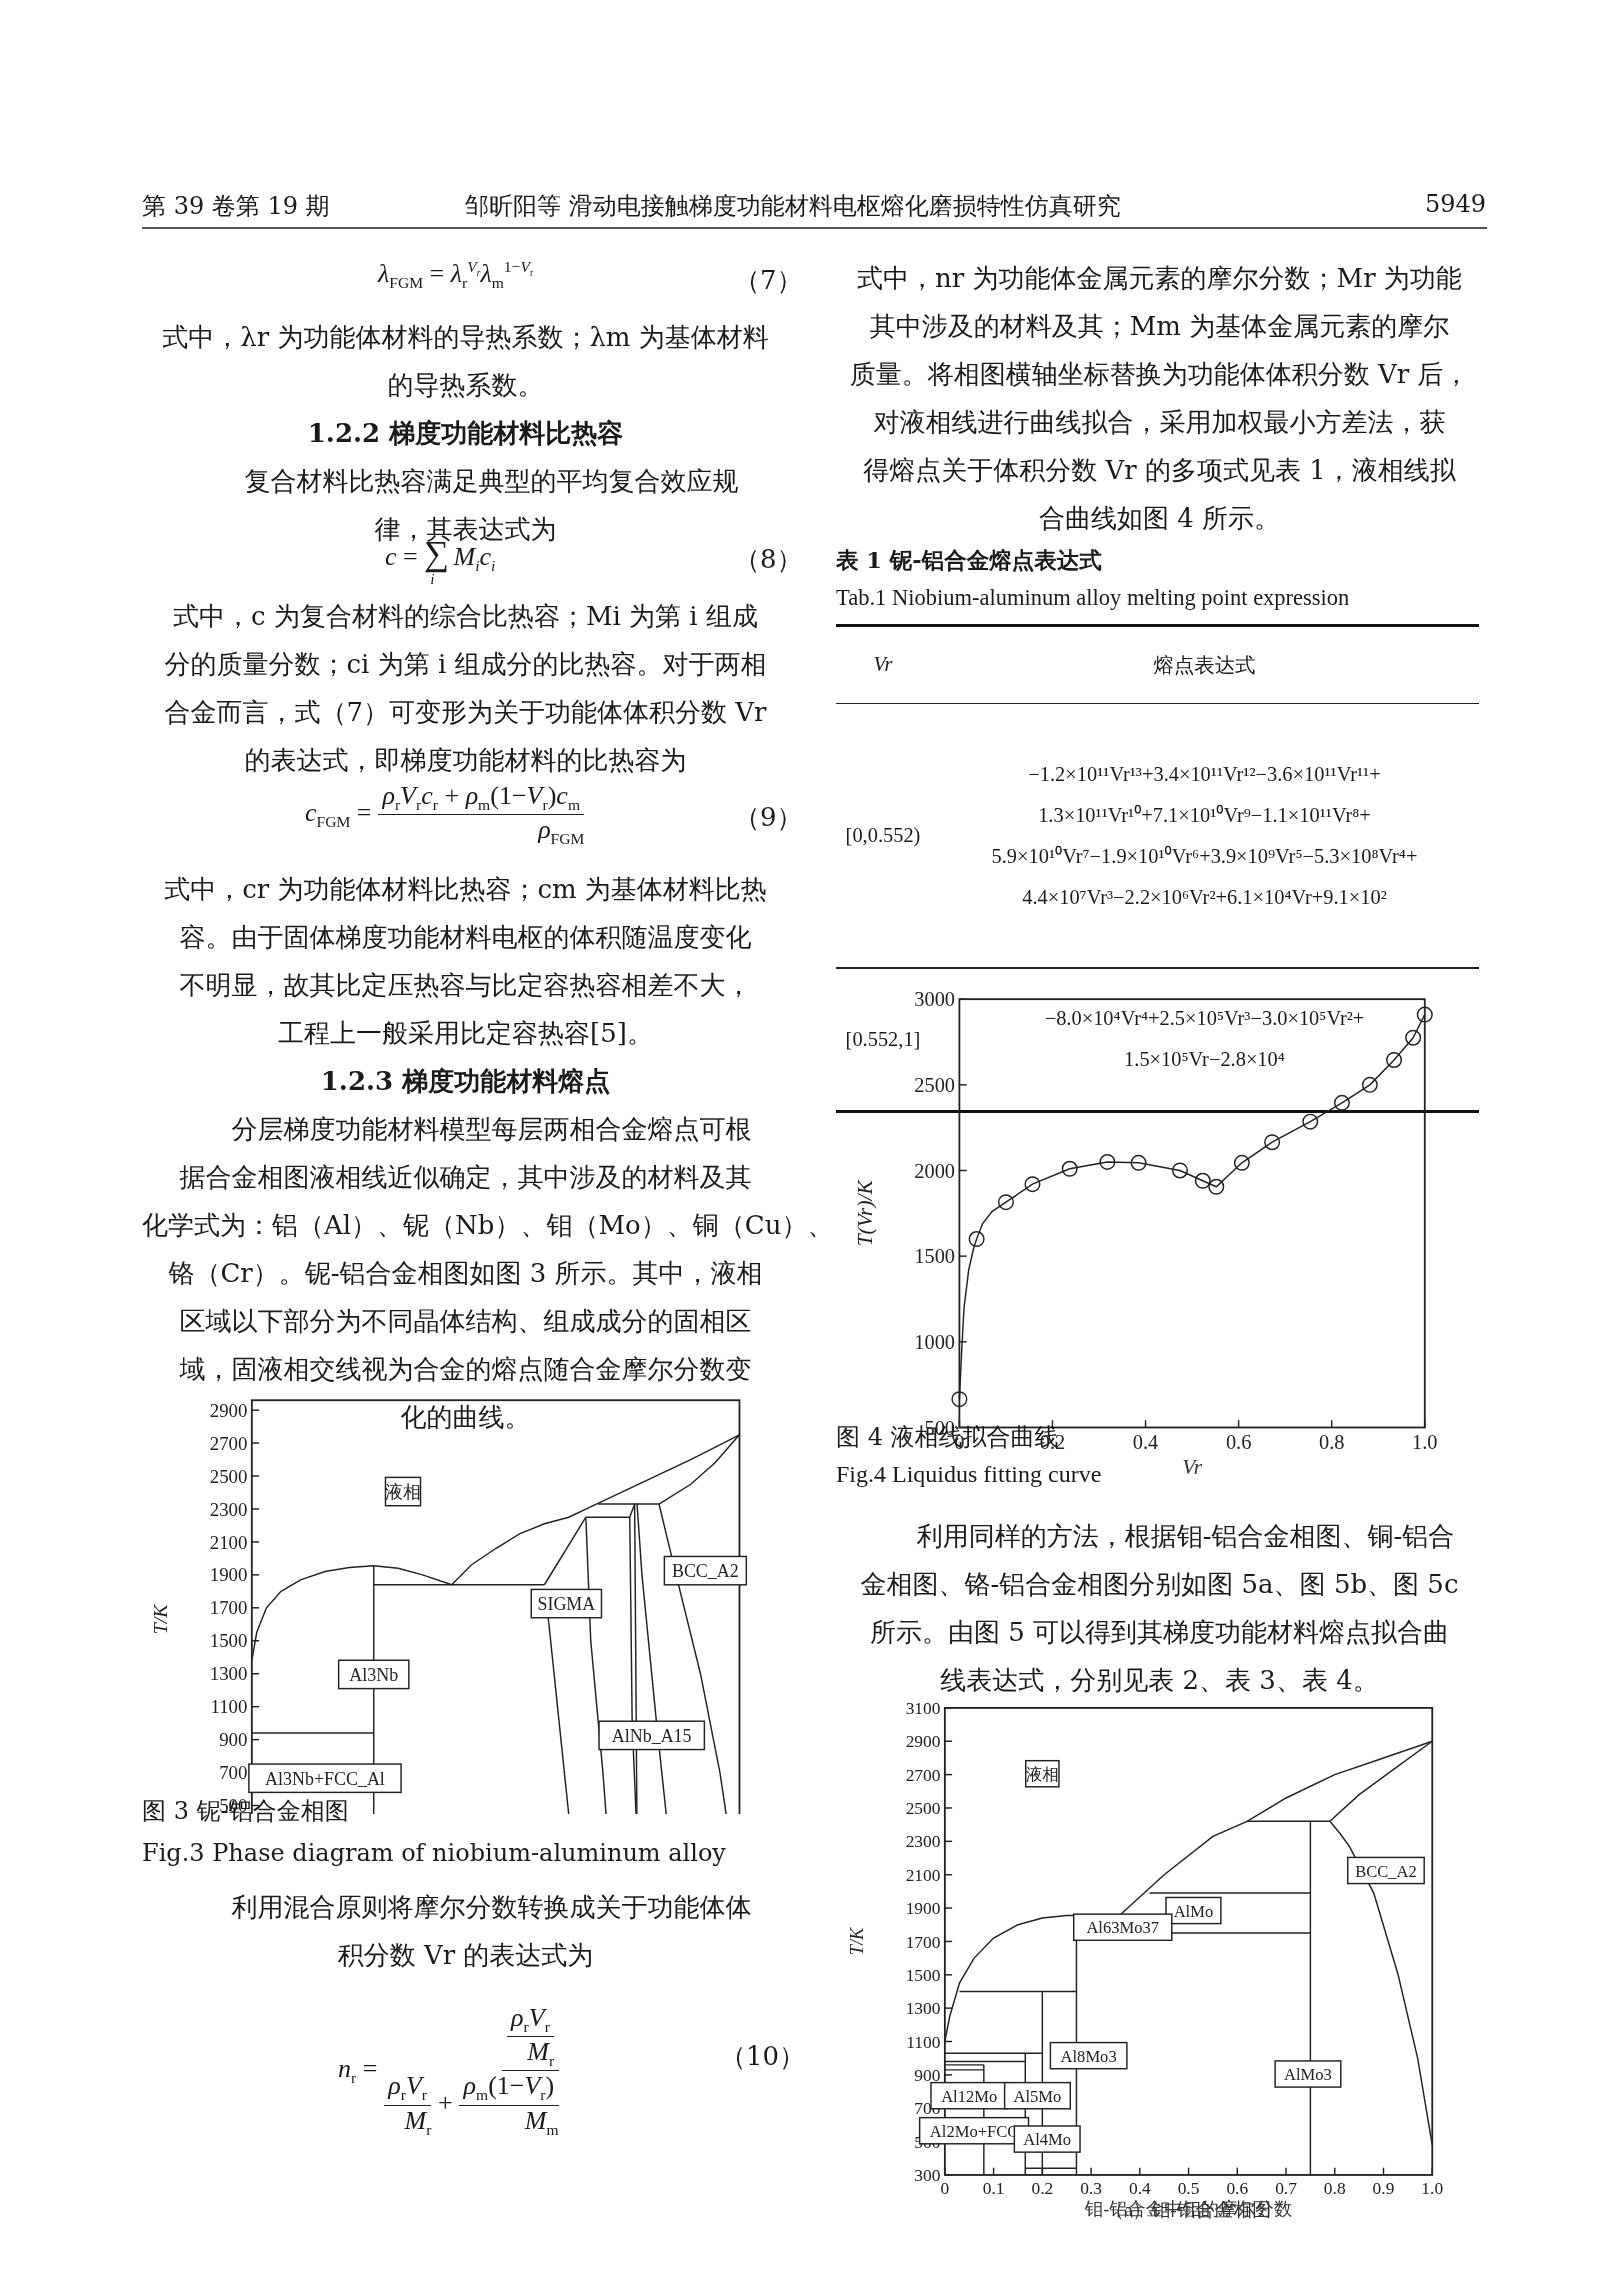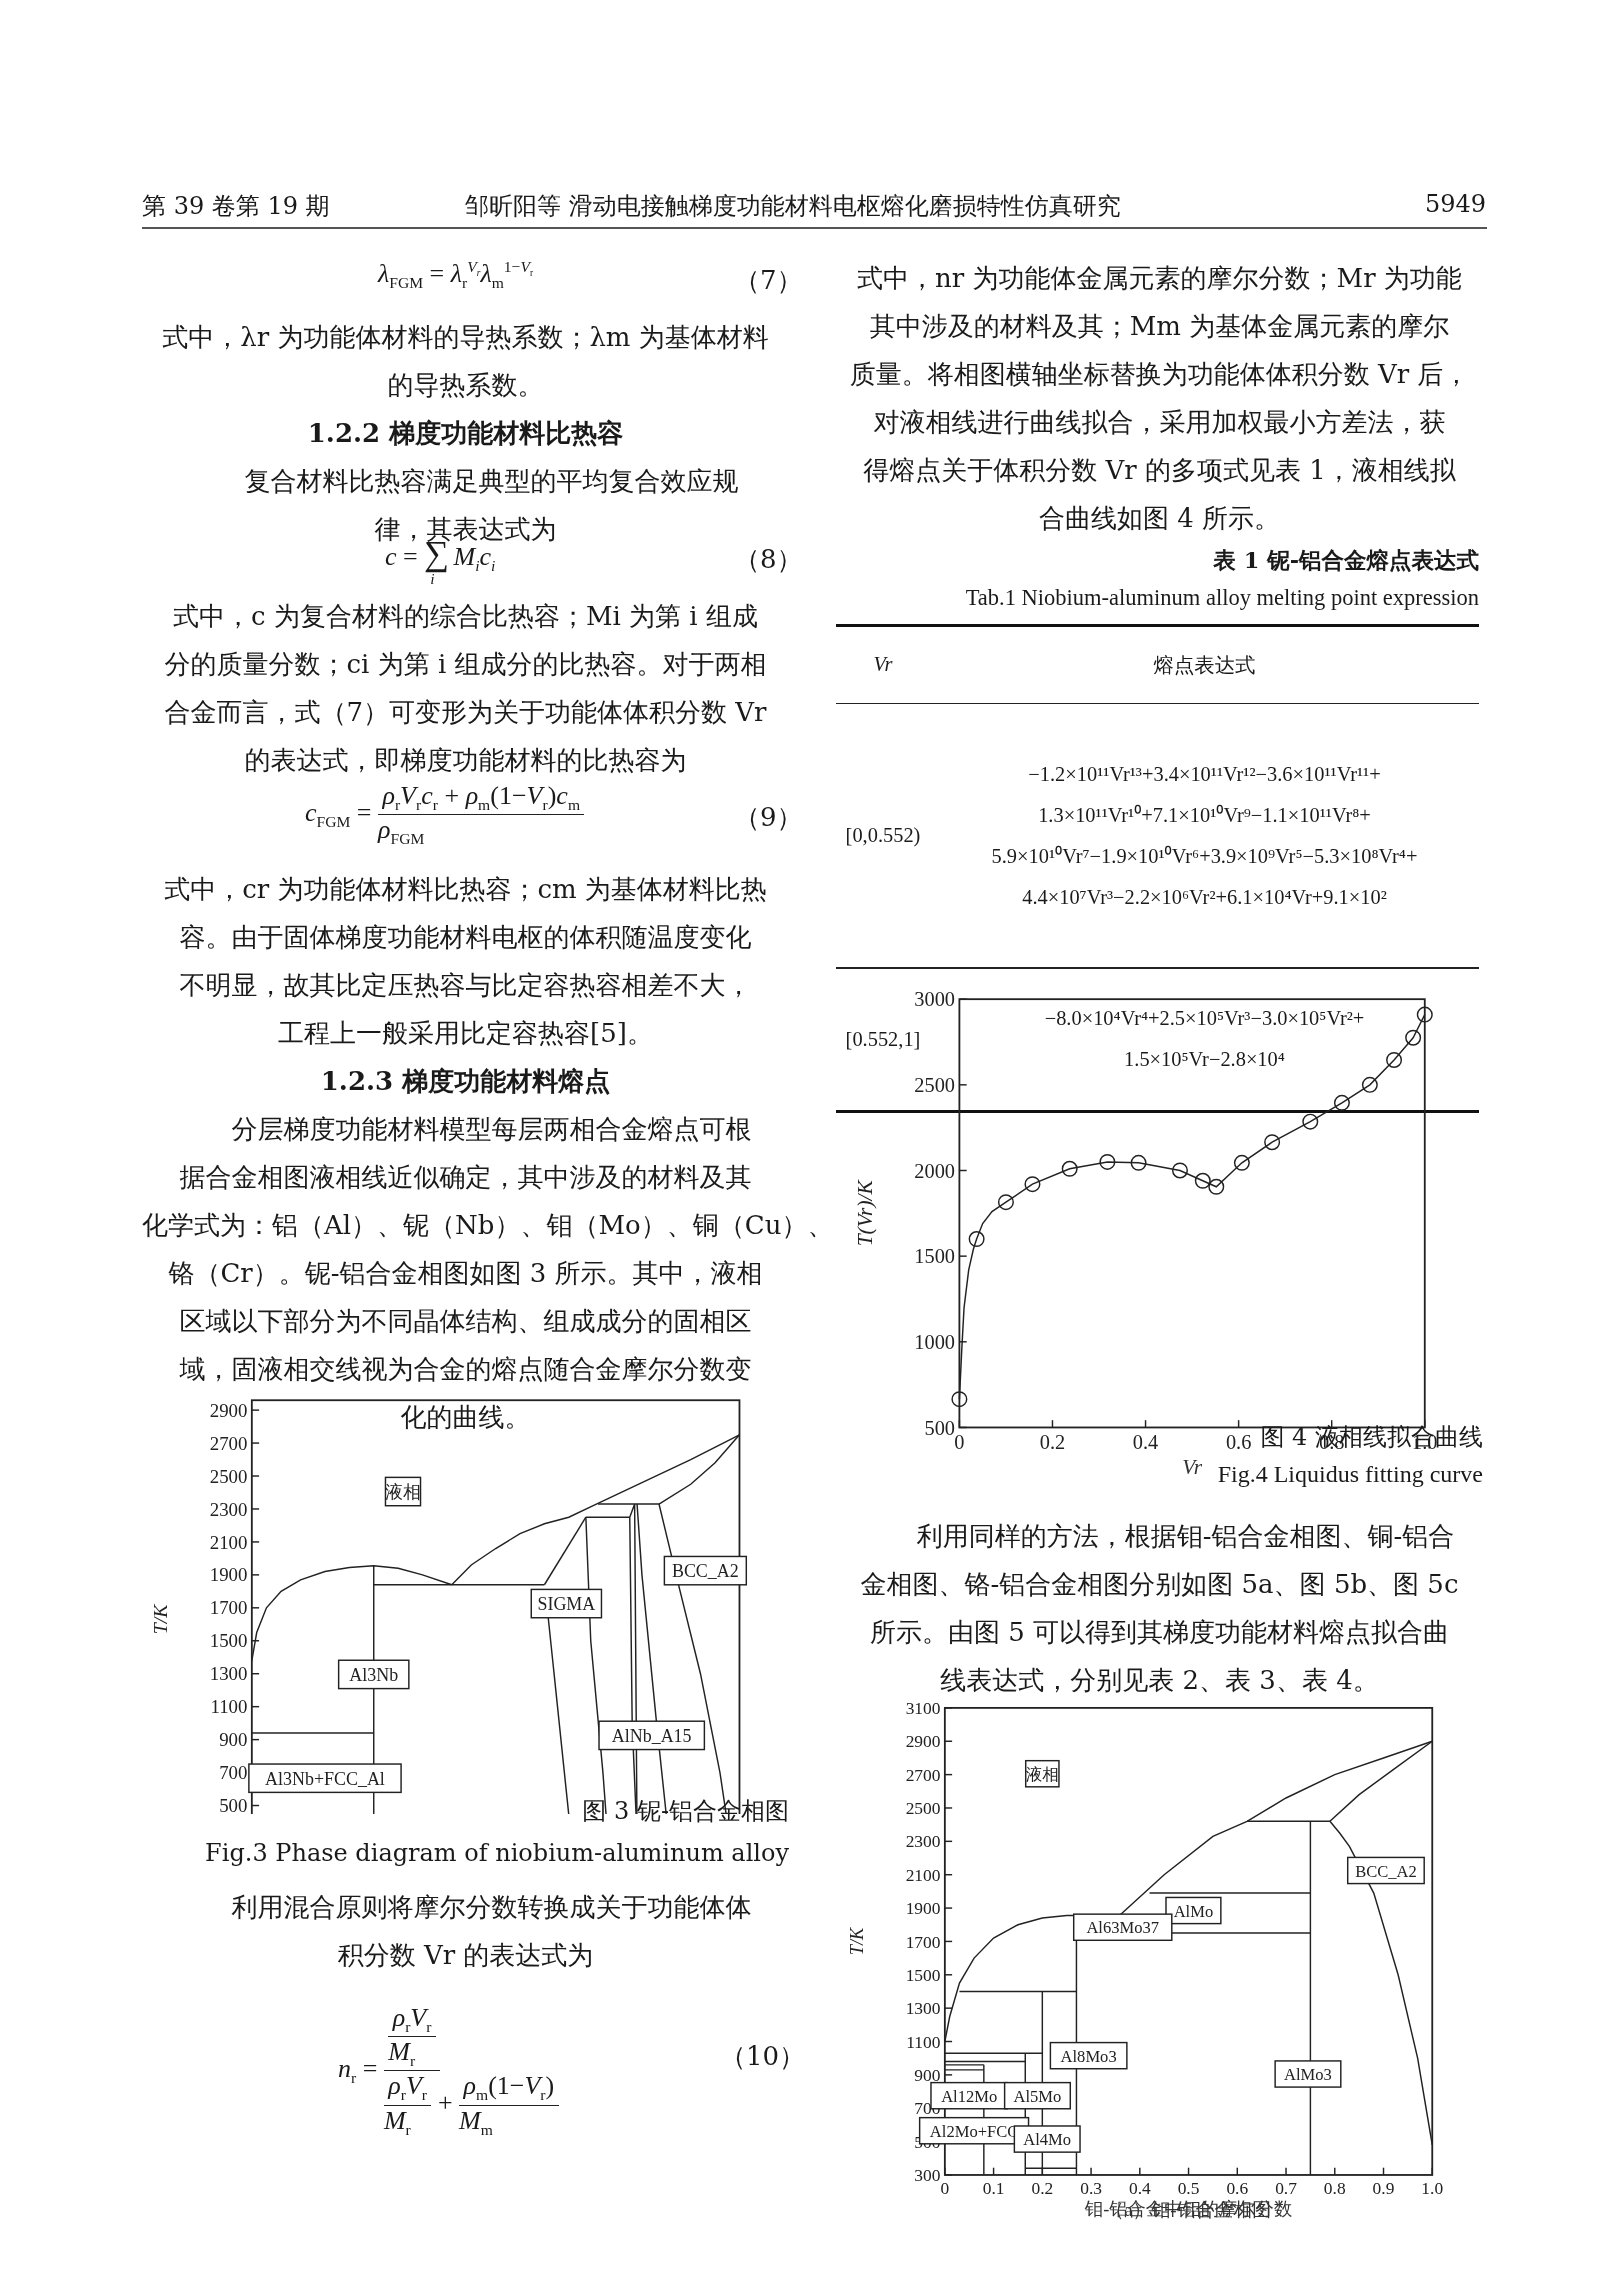--- a/index.html
+++ b/index.html
@@ -8,23 +8,23 @@
   .abs{position:absolute;}
   .hdr{font-size:24px;top:190px;white-space:nowrap;}
   .rule{position:absolute;left:142px;width:1345px;top:227px;height:1.5px;background:#555;}
   .col{position:absolute;font-size:26px;line-height:48px;}
   .line{height:48px;white-space:nowrap;overflow:visible;text-align:center;}
   .h3{font-weight:bold;}
   .it{font-style:italic;font-family:"Liberation Serif",serif;}
   sub,sup{font-size:60%;}
   .eq{position:absolute;font-size:26px;font-family:"Liberation Serif",serif;white-space:nowrap;}
   .eqno{position:absolute;font-size:26px;}
-  .frac{display:inline-flex;flex-direction:column;align-items:flex-start;vertical-align:middle;}
+  .frac{display:inline-flex;flex-direction:column;align-items:flex-end;vertical-align:middle;}
   .frac .num{border-bottom:1.5px solid #222;padding:0 4.4px;}
-  .cap{position:absolute;font-size:24px;white-space:nowrap;text-align:right;}
+  .cap{position:absolute;font-size:24px;white-space:nowrap;text-align:left;}
   .tbl{position:absolute;left:836px;width:643px;top:624px;font-family:"Liberation Serif",serif;font-size:20.4px;}
   .tbl .thick{height:2.9px;background:#111;}
   .tbl .thin{height:1.5px;background:#222;}
   .trow{display:flex;align-items:center;}
   .tc1{width:94px;text-align:center;}
   .tc2{flex:1;text-align:center;}
   .tline{line-height:41px;white-space:nowrap;}
   svg text{font-family:"Liberation Serif",serif;}
 </style>
 </head>

